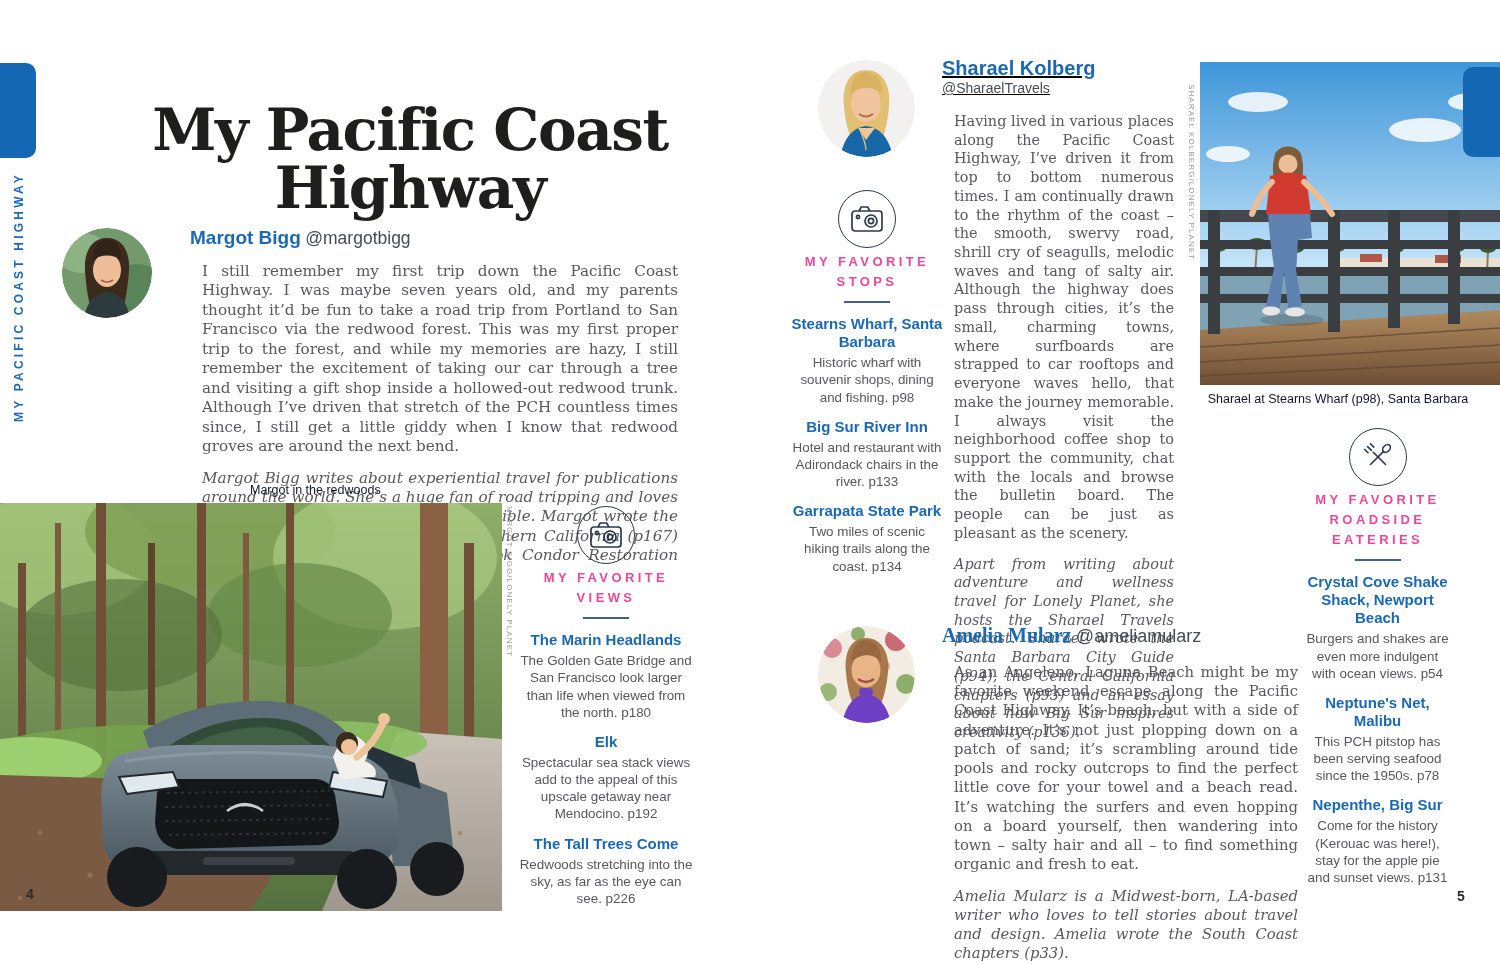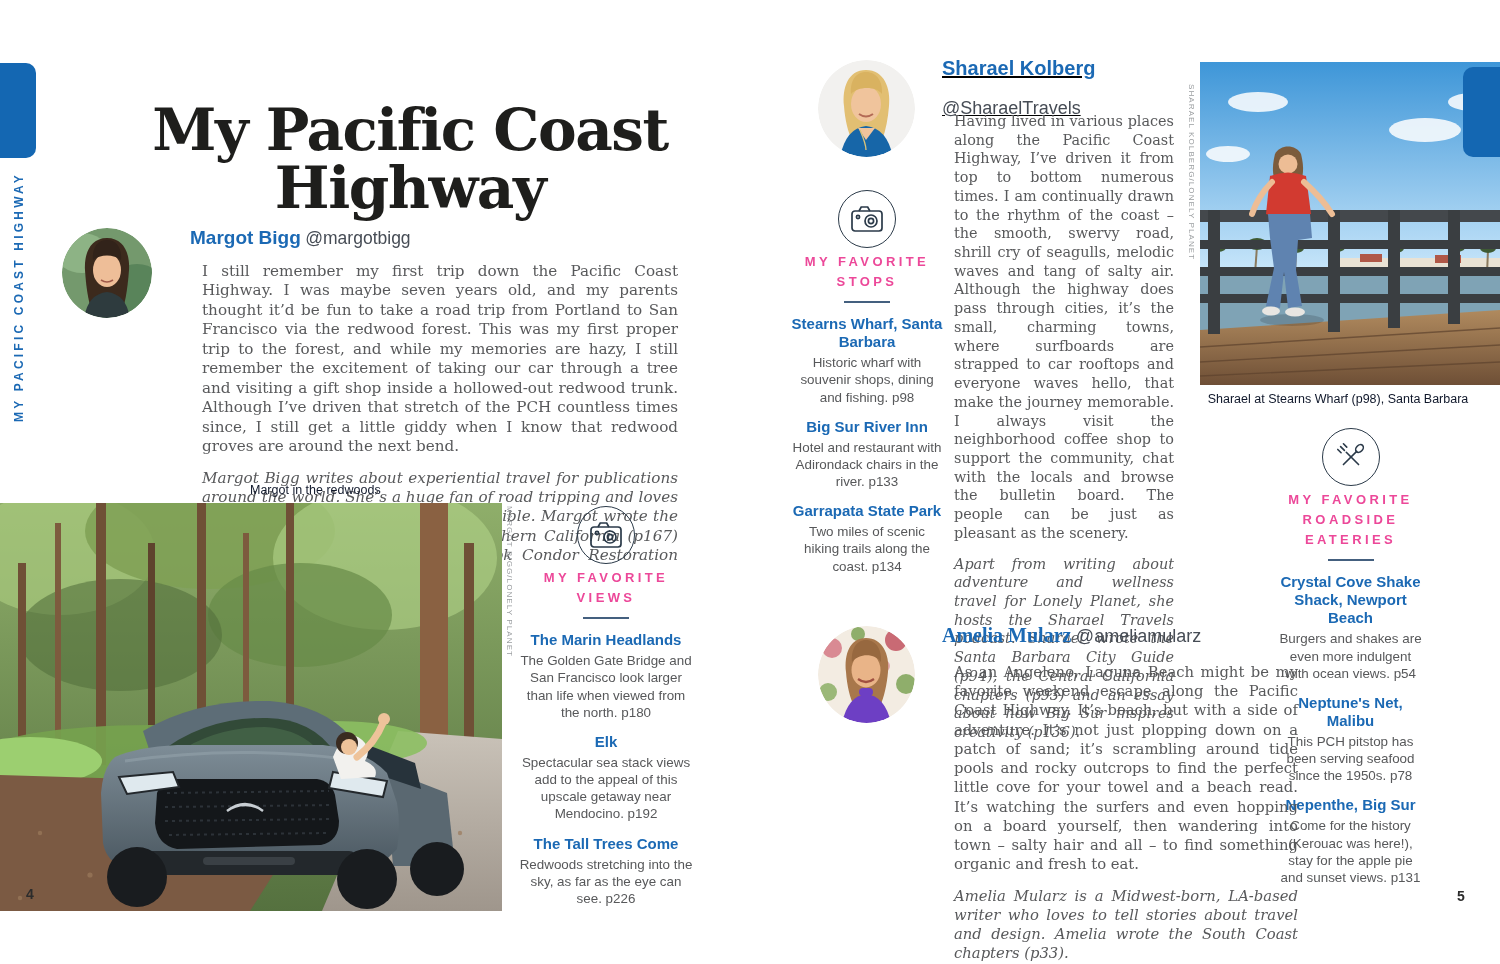--- a/index.html
+++ b/index.html
@@ -240,21 +240,21 @@
         <path d="M48,12 C37,12 32,22 33,34 C40,26 58,26 64,34 C65,22 59,12 48,12 Z" fill="#d9b260"></path>
         <path d="M41,54 q7,5 14,0" stroke="#b36a55" stroke-width="2" fill="none"></path>
         <path d="M22,97 Q28,68 48,66 Q69,68 75,97 Z" fill="#1766a8"></path>
         <path d="M40,68 L48,80 L57,68 Z" fill="#f0c49c"></path>
         <path d="M42,70 q6,14 6,20" stroke="#d8c27a" stroke-width="1.4" fill="none"></path>
       </g>
     </svg>
   </div>
   <div class="nameline" style="left:942px;top:57px;text-decoration:underline;">
     <div class="cname" style="font-size:20px;">Sharael Kolberg</div>
-    <div class="chandle" style="font-size:18px;margin-top:18px;">@SharaelTravels</div>
+    <div class="chandle" style="font-size:14px;margin-top:0;">@SharaelTravels</div>
   </div>
   <div class="serifbody sharael-body">
     <p>Having lived in various places along the Pacific Coast Highway, I’ve driven it from top to bottom numerous times. I am continually drawn to the rhythm of the coast – the smooth, swervy road, shrill cry of seagulls, melodic waves and tang of salty air. Although the highway does pass through cities, it’s the small, charming towns, where surfboards are strapped to car rooftops and everyone waves hello, that make the journey memorable. I always visit the neighborhood coffee shop to support the community, chat with the locals and browse the bulletin board. The people can be just as pleasant as the scenery.</p>
     <p class="bio">Apart from writing about adventure and wellness travel for Lonely Planet, she hosts the Sharael Travels podcast. Sharael wrote the Santa Barbara City Guide (p94), the Central California chapters (p93) and an essay about how Big Sur inspires creativity (p136).</p>
   </div>
 
   <div class="credit" style="left:1187px;top:84px;">SHARAEL KOLBERG/LONELY PLANET</div>
   <div class="photo" style="left:1200px;top:62px;width:300px;height:323px;">
     <svg width="300" height="323" viewBox="0 0 300 323" preserveAspectRatio="none">
       <defs>
@@ -319,21 +319,21 @@
       <path d="M70,114 Q88,107 106,114 L111,152 Q88,160 66,152 Z" fill="#d23a30"></path>
       <path d="M72,120 Q58,134 52,152" stroke="#edbd95" stroke-width="6" stroke-linecap="round" fill="none"></path>
       <path d="M104,120 Q122,136 132,152" stroke="#edbd95" stroke-width="6" stroke-linecap="round" fill="none"></path>
       <path d="M68,152 L110,152 L112,176 L98,178 L96,208 L102,244 L88,246 L84,210 L80,246 L66,244 L74,206 L70,176 Z" fill="#5f83b0"></path>
       <ellipse cx="95" cy="250" rx="10" ry="4.5" fill="#e8e6e2"></ellipse>
       <ellipse cx="71" cy="249" rx="9" ry="4.5" fill="#e8e6e2"></ellipse>
     </svg>
   </div>
   <div class="caption" style="left:1188px;top:392px;width:300px;text-align:center;">Sharael at Stearns Wharf (p98), Santa Barbara</div>
 
-  <div class="sidebar" style="left:1277px;top:428px;width:147px;">
+  <div class="sidebar" style="left:1304px;top:428px;width:147px;">
     <div class="sb-icon">
       <svg width="34" height="34" viewBox="0 0 36 36" fill="none" stroke="#2b3a49" stroke-width="1.7" stroke-linecap="round">
         <line x1="10" y1="26" x2="24" y2="12"></line>
         <ellipse cx="27" cy="9" rx="3.4" ry="4.6" transform="rotate(45 27 9)"></ellipse>
         <line x1="26" y1="26" x2="13" y2="13"></line>
         <line x1="7" y1="7" x2="11" y2="11"></line>
           <line x1="10" y1="4" x2="13.5" y2="7.5"></line>
         <line x1="4" y1="10" x2="7.5" y2="13.5"></line>
       </svg>
     </div>

